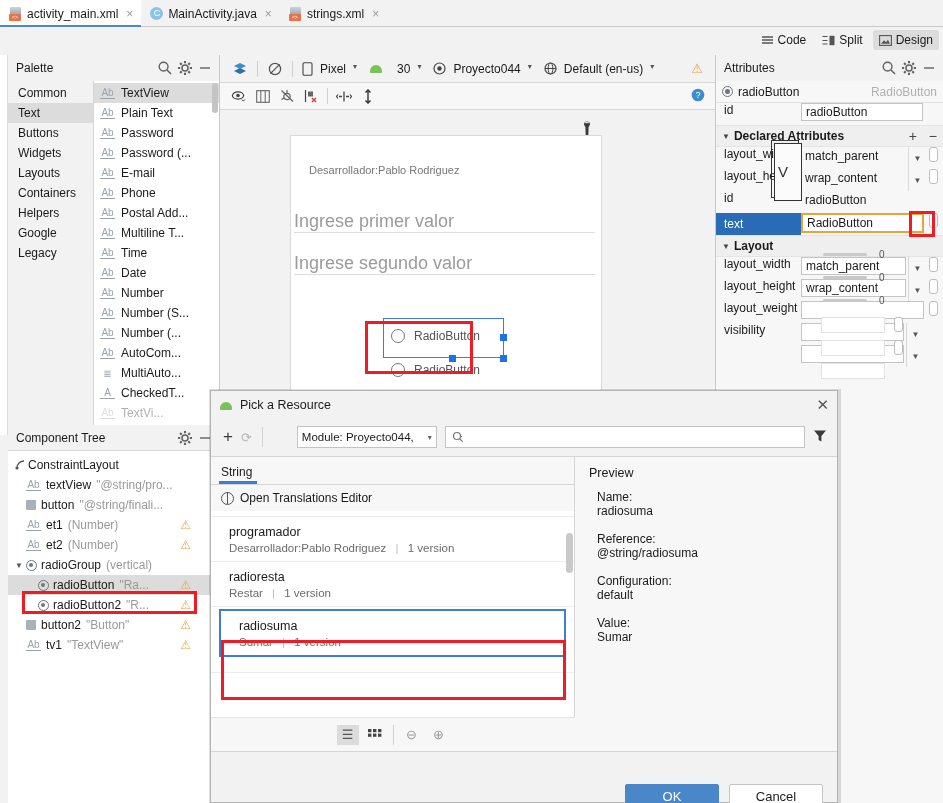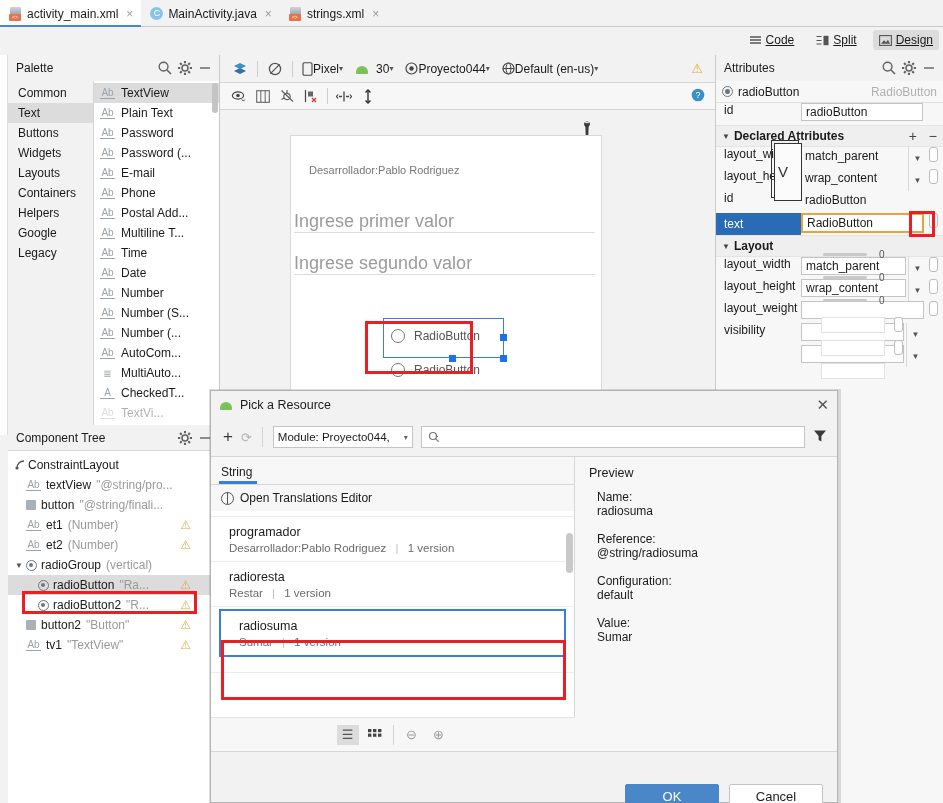--- a/index.html
+++ b/index.html
@@ -40,21 +40,21 @@
     border-radius:1px; font-family:"Liberation Sans",sans-serif;
   }
   .ico-java {
     width:13px;height:13px;border-radius:50%;background:#88c4e8;color:#fff;
     font-size:9px;line-height:13px;text-align:center;flex:none;
   }
 
   
   .modebar {
     position: absolute; right: 4px; top: 28px; height: 24px;
-    display: flex; align-items: center; gap: 10px; text-decoration: underline;
+    display: flex; align-items: center; gap: 4px;
   }
   .modebtn {
     display:flex; align-items:center; gap:4px; padding: 3px 6px; font-size:12px;
     border-radius:3px; color:#1a1a1a;
   }
   .modebtn.active { background:#dcdcdc; }
   .mb-ico { width:13px; height:11px; flex:none; }
 
   
   .sliver {
@@ -100,21 +100,21 @@
   .radio-ico { width:11px;height:11px;border:1.6px solid #6e7680;border-radius:50%;position:relative;}
   .radio-ico::after{content:"";position:absolute;left:2.3px;top:2.3px;width:4.4px;height:4.4px;background:#6e7680;border-radius:50%;}
   .hl-red { position:absolute; border:3px solid #ee1d23; pointer-events:none; }
 
   
   .dtoolbar {
     position:absolute; left:220px; top:55px; width:495px; height:28px;
     background:#f2f2f2; border-bottom:1px solid #d6d6d6;
     display:flex; align-items:center; gap:0px; padding-left:6px;
   }
-  .tb-item { display:flex; align-items:center; gap:0; padding:2px 6px; font-size:12px; white-space:nowrap;}
+  .tb-item { display:flex; gap:7px; padding:2px 6px; font-size:12px; white-space:nowrap;}
   .tb-sep { width:1px; height:16px; background:#cfcfcf; margin:0 3px;}
   .caret { font-size:8px; color:#555; }
   .dtoolbar2 {
     position:absolute; left:220px; top:83px; width:495px; height:27px;
     background:#f7f7f7; border-bottom:1px solid #d6d6d6;
     display:flex; align-items:center; padding-left:8px; gap:2px;
   }
   .t2i { width:22px; height:20px; display:flex;align-items:center;justify-content:center;}
   .canvas {
     position:absolute; left:220px; top:110px; width:495px; height:693px; background:#f2f2f2;
@@ -187,21 +187,21 @@
     border-radius:6px 6px 1px 1px;}
   .dlg-x { margin-left:auto; font-size:15px; color:#555; }
   .dlg-tools {
     height:38px; display:flex; align-items:center; gap:8px; padding:0 10px 0 12px;
   }
   .t-plus { font-size:17px; color:#3a3a3a; }
   .t-refresh { font-size:13px; color:#b5b5b5; }
   .vsep { width:1px; height:20px; background:#d2d2d2; margin:0 2px; }
   .modsel {
     width:140px; height:22px; background:#fff; border:1px solid #c4c4c4; display:flex;
-    align-items:center; padding:0 4px; font-size:11.5px;
+    align-items:center; padding:0 4px; font-size:11.5px;margin-left:24px;
   }
   .modsel .cr { margin-left:auto; font-size:8px; color:#666;}
   .srchbox {
     flex:1; height:22px; background:#fff; border:1px solid #c4c4c4; display:flex; align-items:center;
     padding:0 6px; gap:4px;
   }
   .funnel { font-size:13px; color:#3a3a3a; }
   .dlg-body { display:flex; height:295px; border-top:1px solid #d6d6d6; }
   .dlg-left { width:364px; background:#f7f7f7; border-right:1px solid #d6d6d6; position:relative;}
   .dlg-right { flex:1; background:#f7f7f7; position:relative; }

